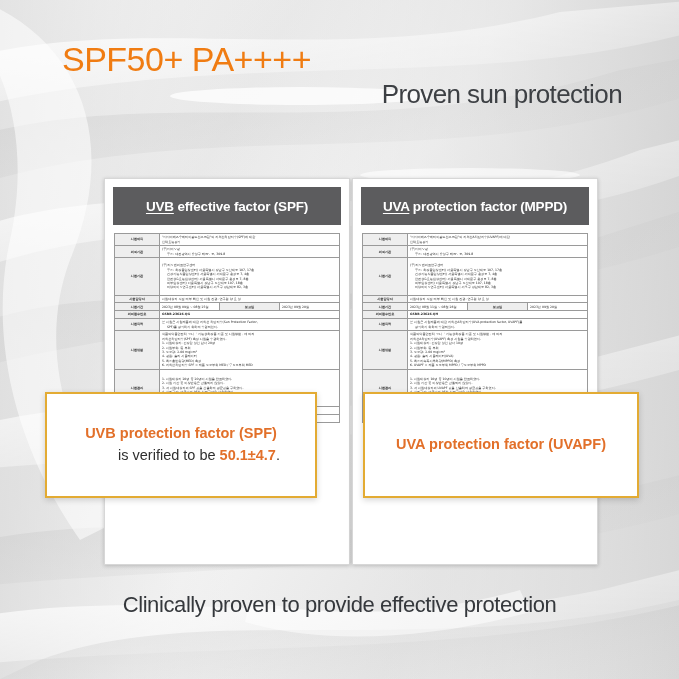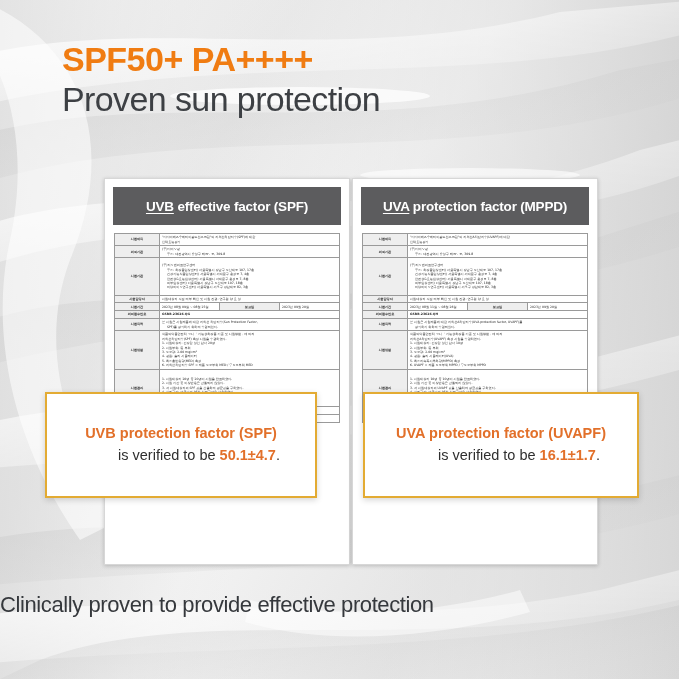--- a/index.html
+++ b/index.html
@@ -11,26 +11,26 @@
   }
 
   
   .bg{position:absolute;inset:0;overflow:hidden;background:
       linear-gradient(120deg,#f3f3f3 0%,#e6e6e6 28%,#f2f2f2 48%,#e4e4e4 72%,#efefef 100%);}
   .bg svg{position:absolute;inset:0;width:679px;height:679px;}
 
   
   .headline{position:absolute;left:62px;top:40px;width:560px;z-index:5;}
   .h-orange{
-    font-size:34px;font-weight:bold;color:#f07c12;letter-spacing:-0.5px;
+    font-size:34px;font-weight:normal;color:#f07c12;letter-spacing:-0.5px;
     line-height:1.12;margin:0 0 2px 0;white-space:nowrap;
   }
   .h-dark{
-    font-size:34px;font-weight:500;color:#3d4044;letter-spacing:-0.6px;
-    line-height:1.15;margin:0;white-space:nowrap;
+    font-size:26px;font-weight:500;color:#3d4044;letter-spacing:-0.6px;
+    line-height:1.15;margin:0;white-space:nowrap;text-align:right;
   }
 
   
   .docs{position:absolute;left:0;top:178px;width:679px;height:390px;z-index:4;}
   .doc{
     position:absolute;top:0;width:244px;height:385px;
     background:#ffffff;
     box-shadow:0 1px 4px rgba(0,0,0,.20);
     border:1px solid #d7d7d7;
     overflow:hidden;
@@ -73,21 +73,21 @@
     text-align:center;
   }
   .callout .l1{font-size:14.5px;font-weight:bold;color:#e2702a;line-height:1.5;white-space:nowrap;}
   .callout .l2{font-size:14.5px;color:#2f2f2f;line-height:1.5;white-space:nowrap;margin-left:36px;}
   .callout .l2 b{color:#e2702a;font-weight:bold;}
   .callout-left{left:45px;top:392px;width:268px;height:102px;}
   .callout-right{left:363px;top:392px;width:272px;height:102px;}
 
   
   .caption{
-    position:absolute;left:0;top:592px;width:679px;z-index:5;
+    position:absolute;left:0;top:592px;width:679px;text-align:center;z-index:5;
     font-size:22px;color:#35383c;letter-spacing:-0.4px;font-weight:400;
   }
 </style>
 </head>
 <body>
 
 <div class="bg">
   <svg viewBox="0 0 679 679" preserveAspectRatio="none" aria-hidden="true">
     <defs>
       <linearGradient id="sw" x1="0" y1="0" x2="1" y2="1">
@@ -324,16 +324,15 @@
   </div>
 </div>
 
 <div class="callout callout-left">
   <div class="l1">UVB protection factor (SPF)</div>
   <div class="l2"><span>is verified to be </span><b>50.1±4.7</b><span>.</span></div>
 </div>
 
 <div class="callout callout-right">
   <div class="l1">UVA protection factor (UVAPF)</div>
-  <div class="l2"><span>is verified to be </span><b>16.1±1.7</b><span>.</span></div>
 </div>
 
 <div class="caption">Clinically proven to provide effective protection</div>
 
 </body></html>

